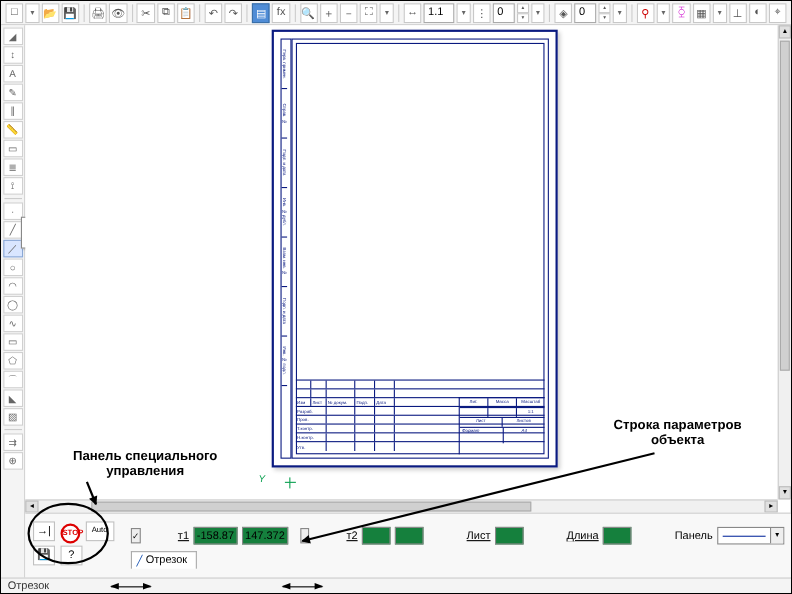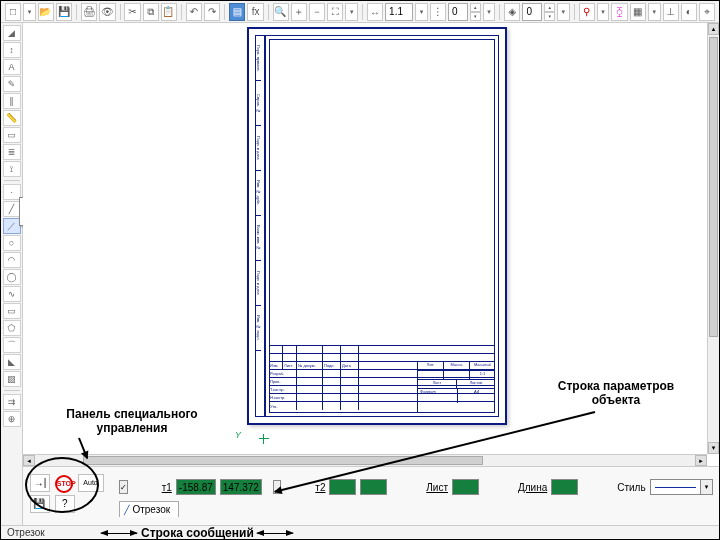--- a/index.html
+++ b/index.html
@@ -306,21 +306,21 @@
       <span class="pb-lbl">т2</span>
       <span class="pb-field"></span>
       <span class="pb-field"></span>
       <span style="width:6px"></span>
       <span class="pb-lbl">Лист</span>
       <span class="pb-field"></span>
       <span style="width:6px"></span>
       <span class="pb-lbl">Длина</span>
       <span class="pb-field"></span>
       <span style="width:6px"></span>
-      <span class="pb-lbl" style="text-decoration:none">Стиль</span>
+      <span class="pb-lbl" style="text-decoration:none">Панель</span>
       <span class="pb-style">
         <span class="pb-style-line"></span>
         <span class="pb-style-dd">▾</span>
       </span>
     </div>
     <div class="tab-strip">
       <div class="tab active">
         <span class="tab-icon">╱</span>
         <span>Отрезок</span>
       </div>
@@ -331,17 +331,16 @@
     <span>Отрезок</span>
   </div>
 
   <div class="ann-circle" style="left:24px; top:456px; width:74px; height:56px;"></div>
   <div class="ann-text" style="left:56px; top:406px; width:150px">Панель специального управления</div>
   <div class="ann-arrow-line" style="left:78px; top:436px; width:22px; transform:rotate(68deg);"></div>
 
   <div class="ann-text" style="left:540px; top:378px; width:150px">Строка параметров объекта</div>
   <div class="ann-arrow-line" style="left:594px; top:410px; width:330px; transform:rotate(166deg);"></div>
 
-  <div class="ann-text" style="left:140px; top:525px;">Строка сообщений</div>
   <div class="ann-two-headed" style="left:100px; top:532px; width:36px;"></div>
   <div class="ann-two-headed" style="left:256px; top:532px; width:36px;"></div>
 
 </div>
 
 </body></html>

